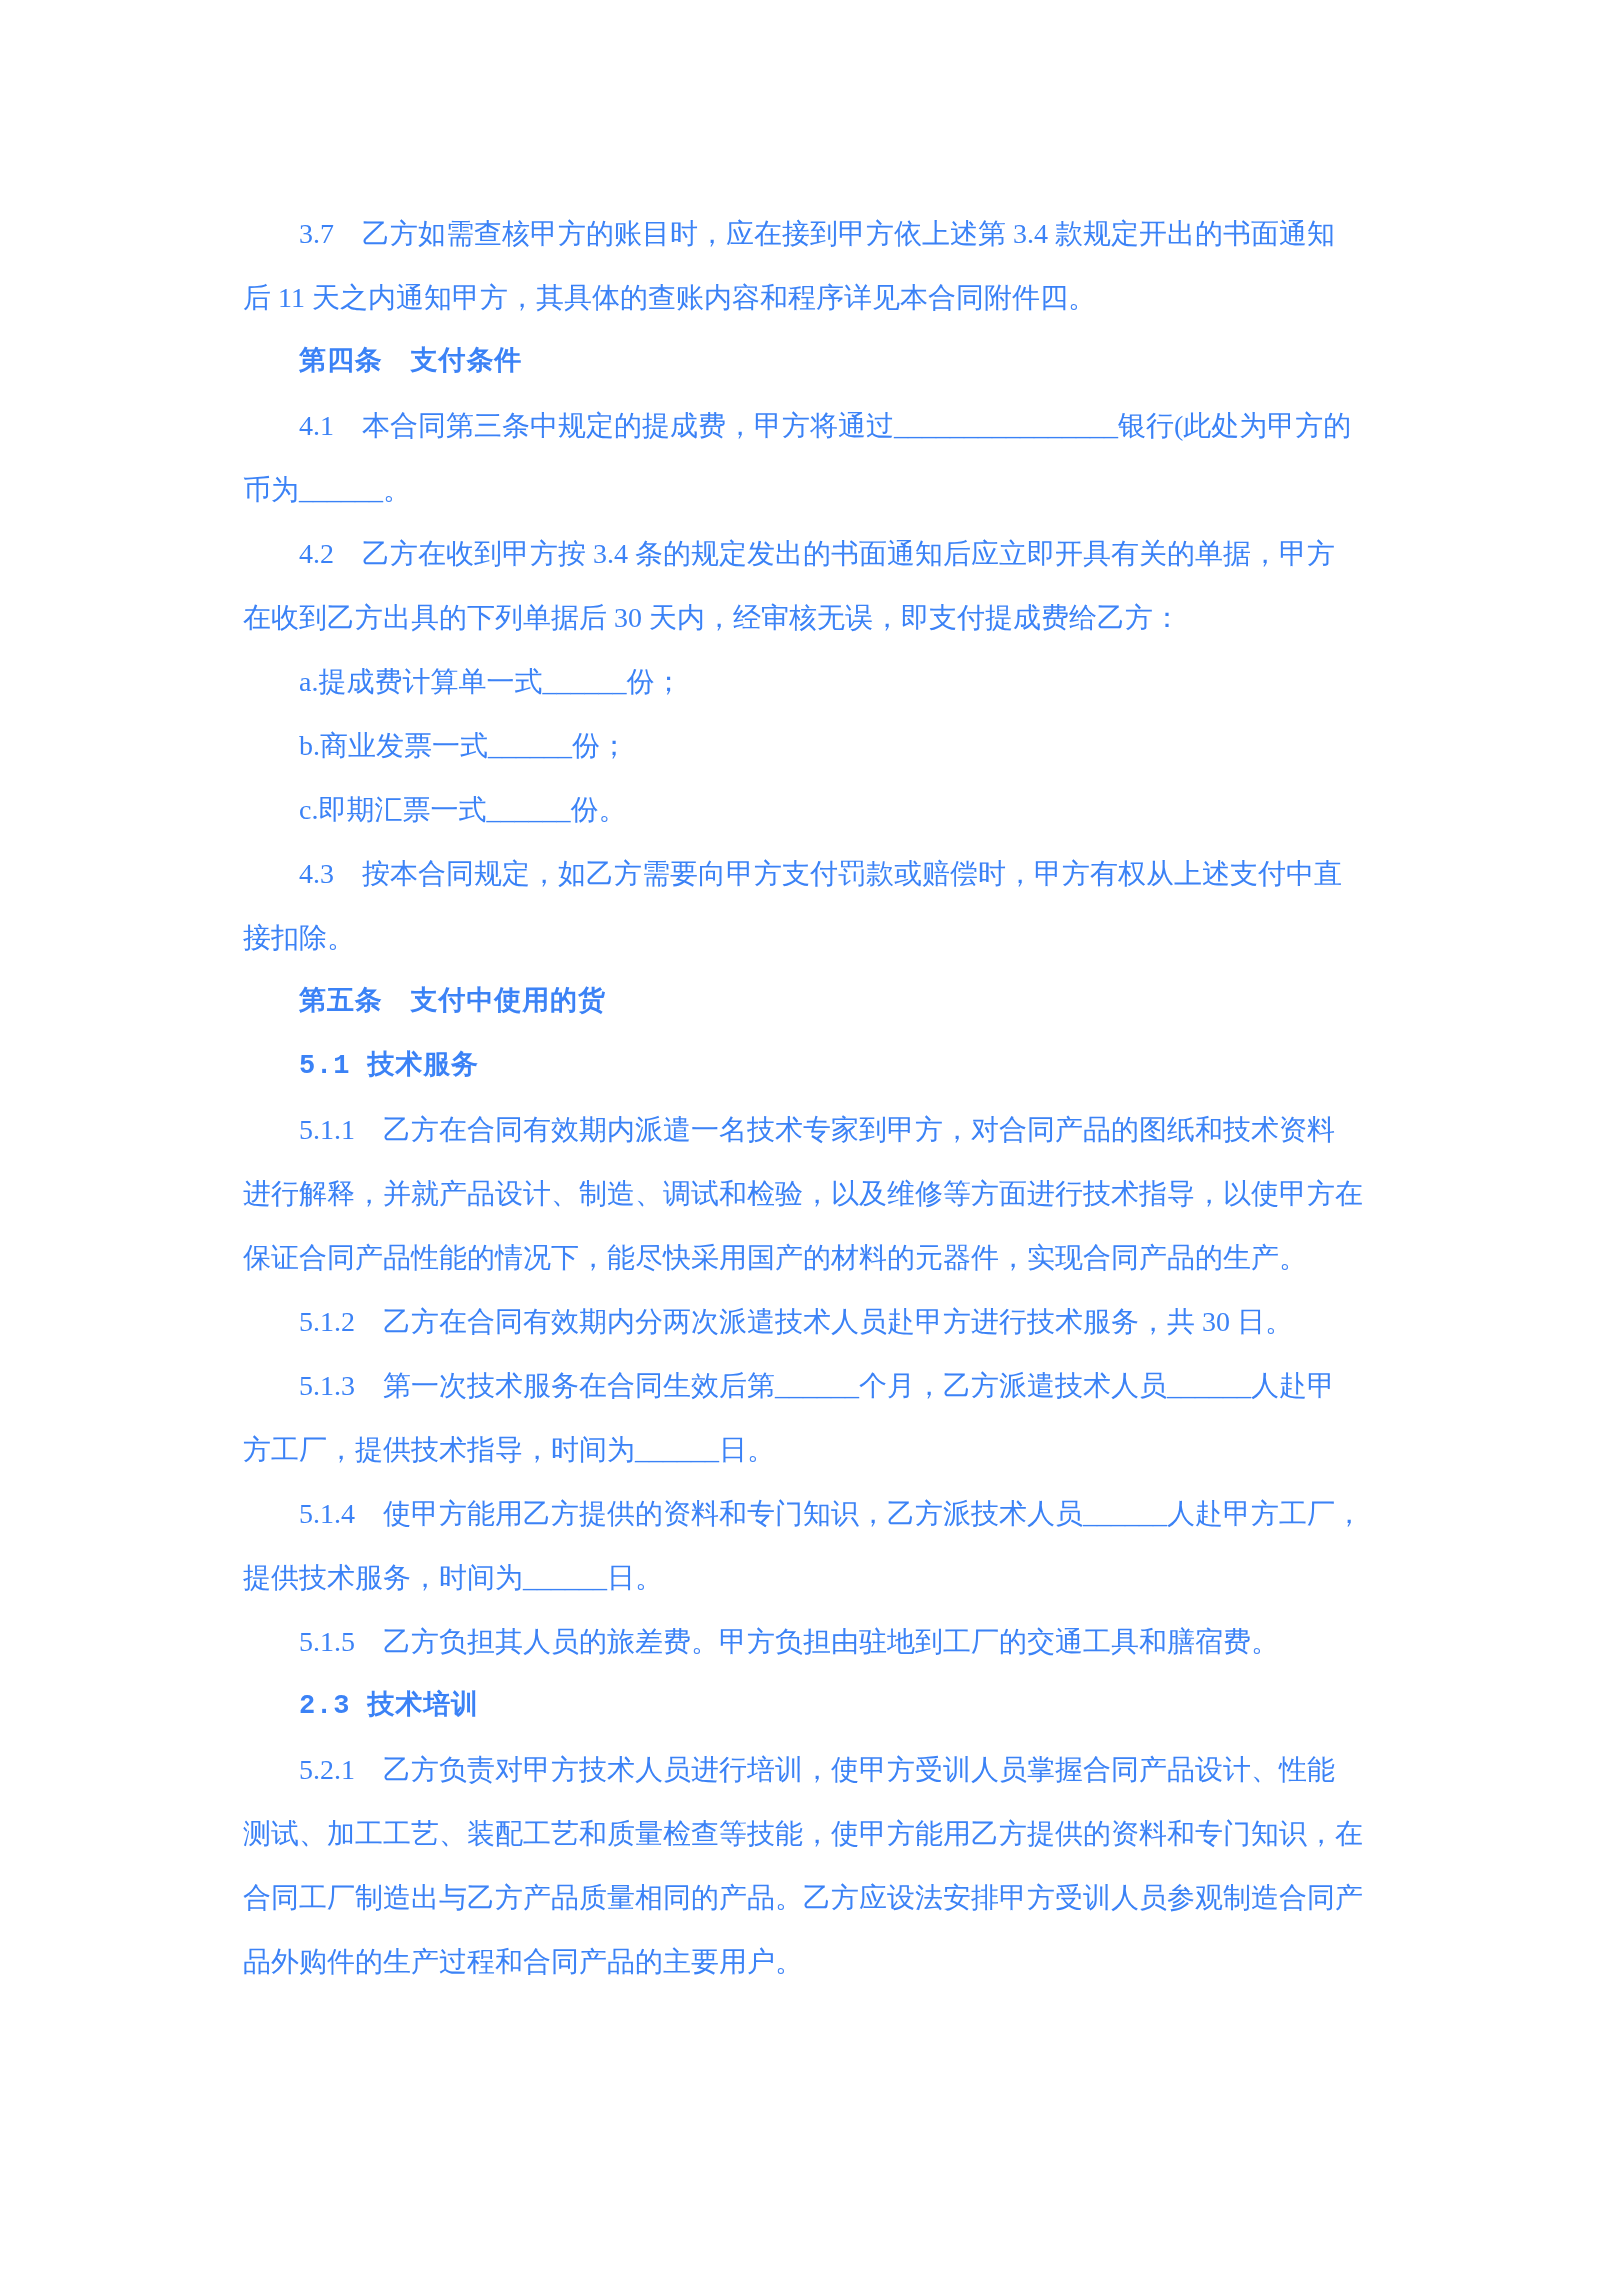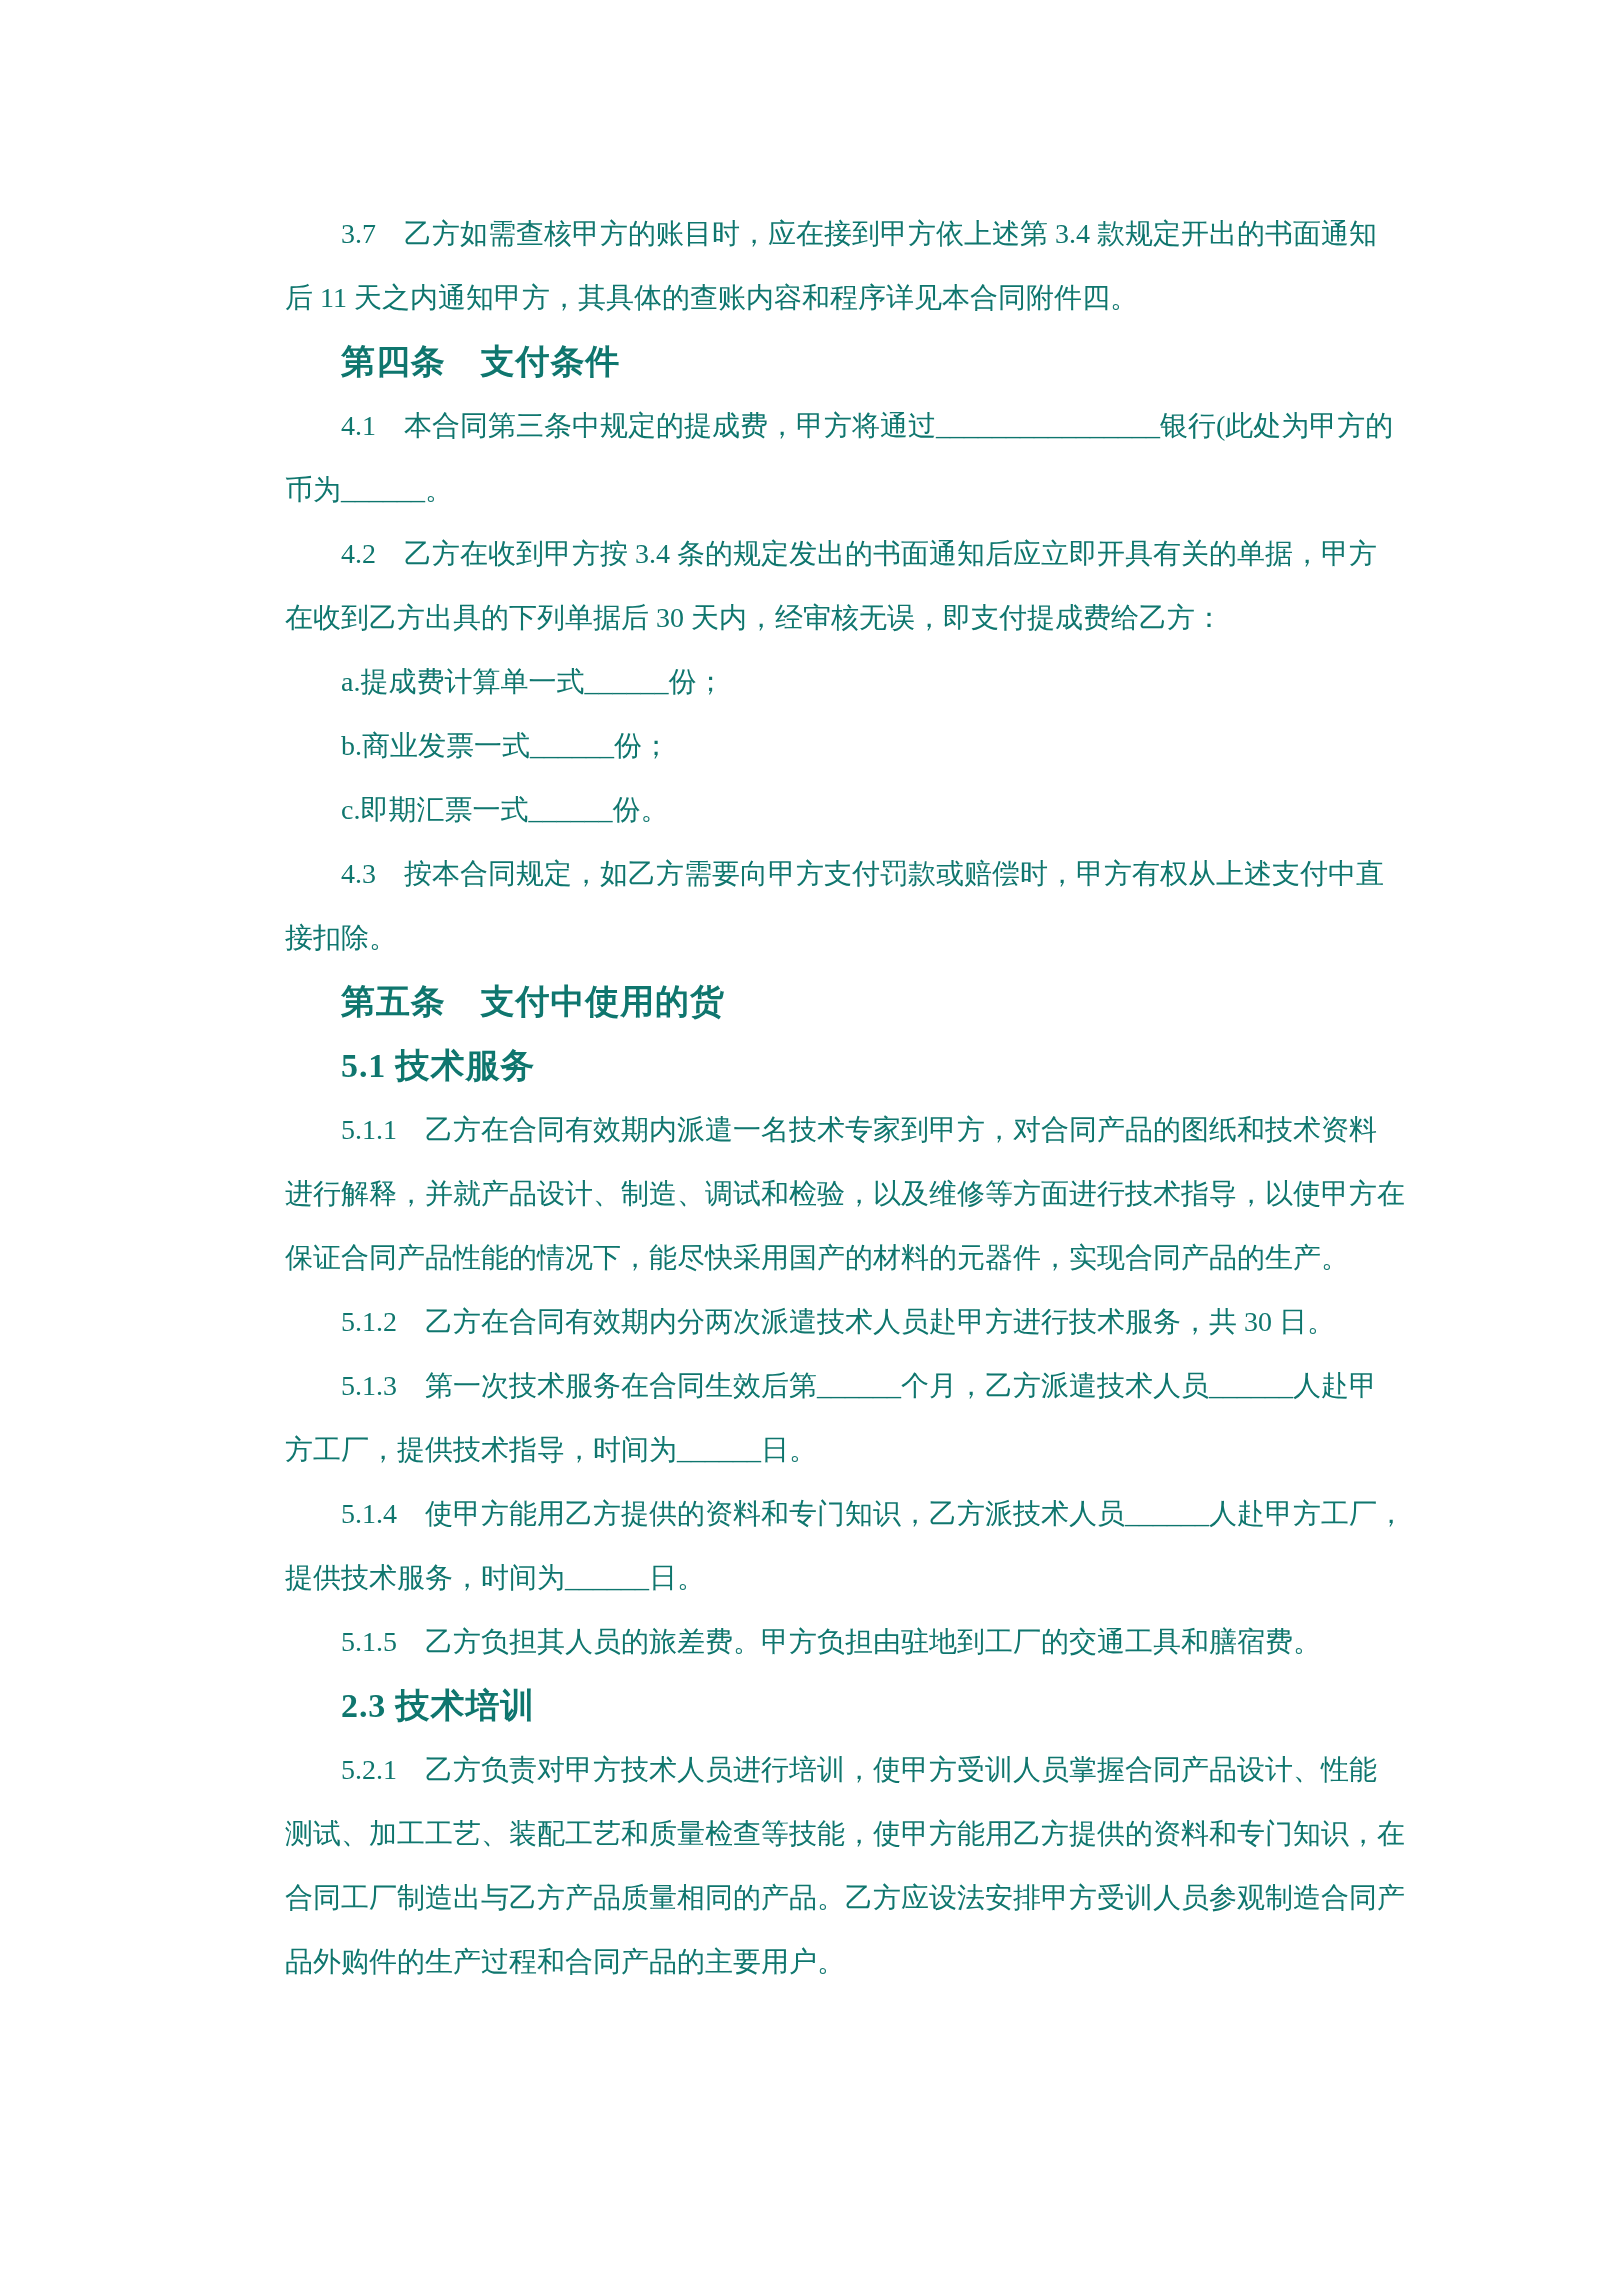--- a/index.html
+++ b/index.html
@@ -12,36 +12,35 @@
     width: 1623px;
     height: 2294px;
     background: #ffffff;
     overflow: hidden;
   }
   .doc {
     position: absolute;
     left: 243px;
     top: 202px;
     width: 1135px;
-    color: #0f766e;
+    color: #3b82f6;
     font-family: "Liberation Serif", "DejaVu Serif", serif;
     font-size: 28px;
     line-height: 64px;
-    margin-left: 42px;
   }
   .ln {
     white-space: nowrap;
   }
   .ind {
     padding-left: 56px; 
   }
   .b {
     font-weight: bold;
-    font-family: Liberation Serif, serif;
-    font-size: 34px;
+    font-family: Liberation Mono, monospace;
+    font-size: 27px;
     letter-spacing: 0.9px;
   }
 </style>
 </head>
 <body>
 
 <div class="page">
   <div class="doc">
     <div class="ln ind">3.7　乙方如需查核甲方的账目时，应在接到甲方依上述第 3.4 款规定开出的书面通知</div>
     <div class="ln">后 11 天之内通知甲方，其具体的查账内容和程序详见本合同附件四。</div>

